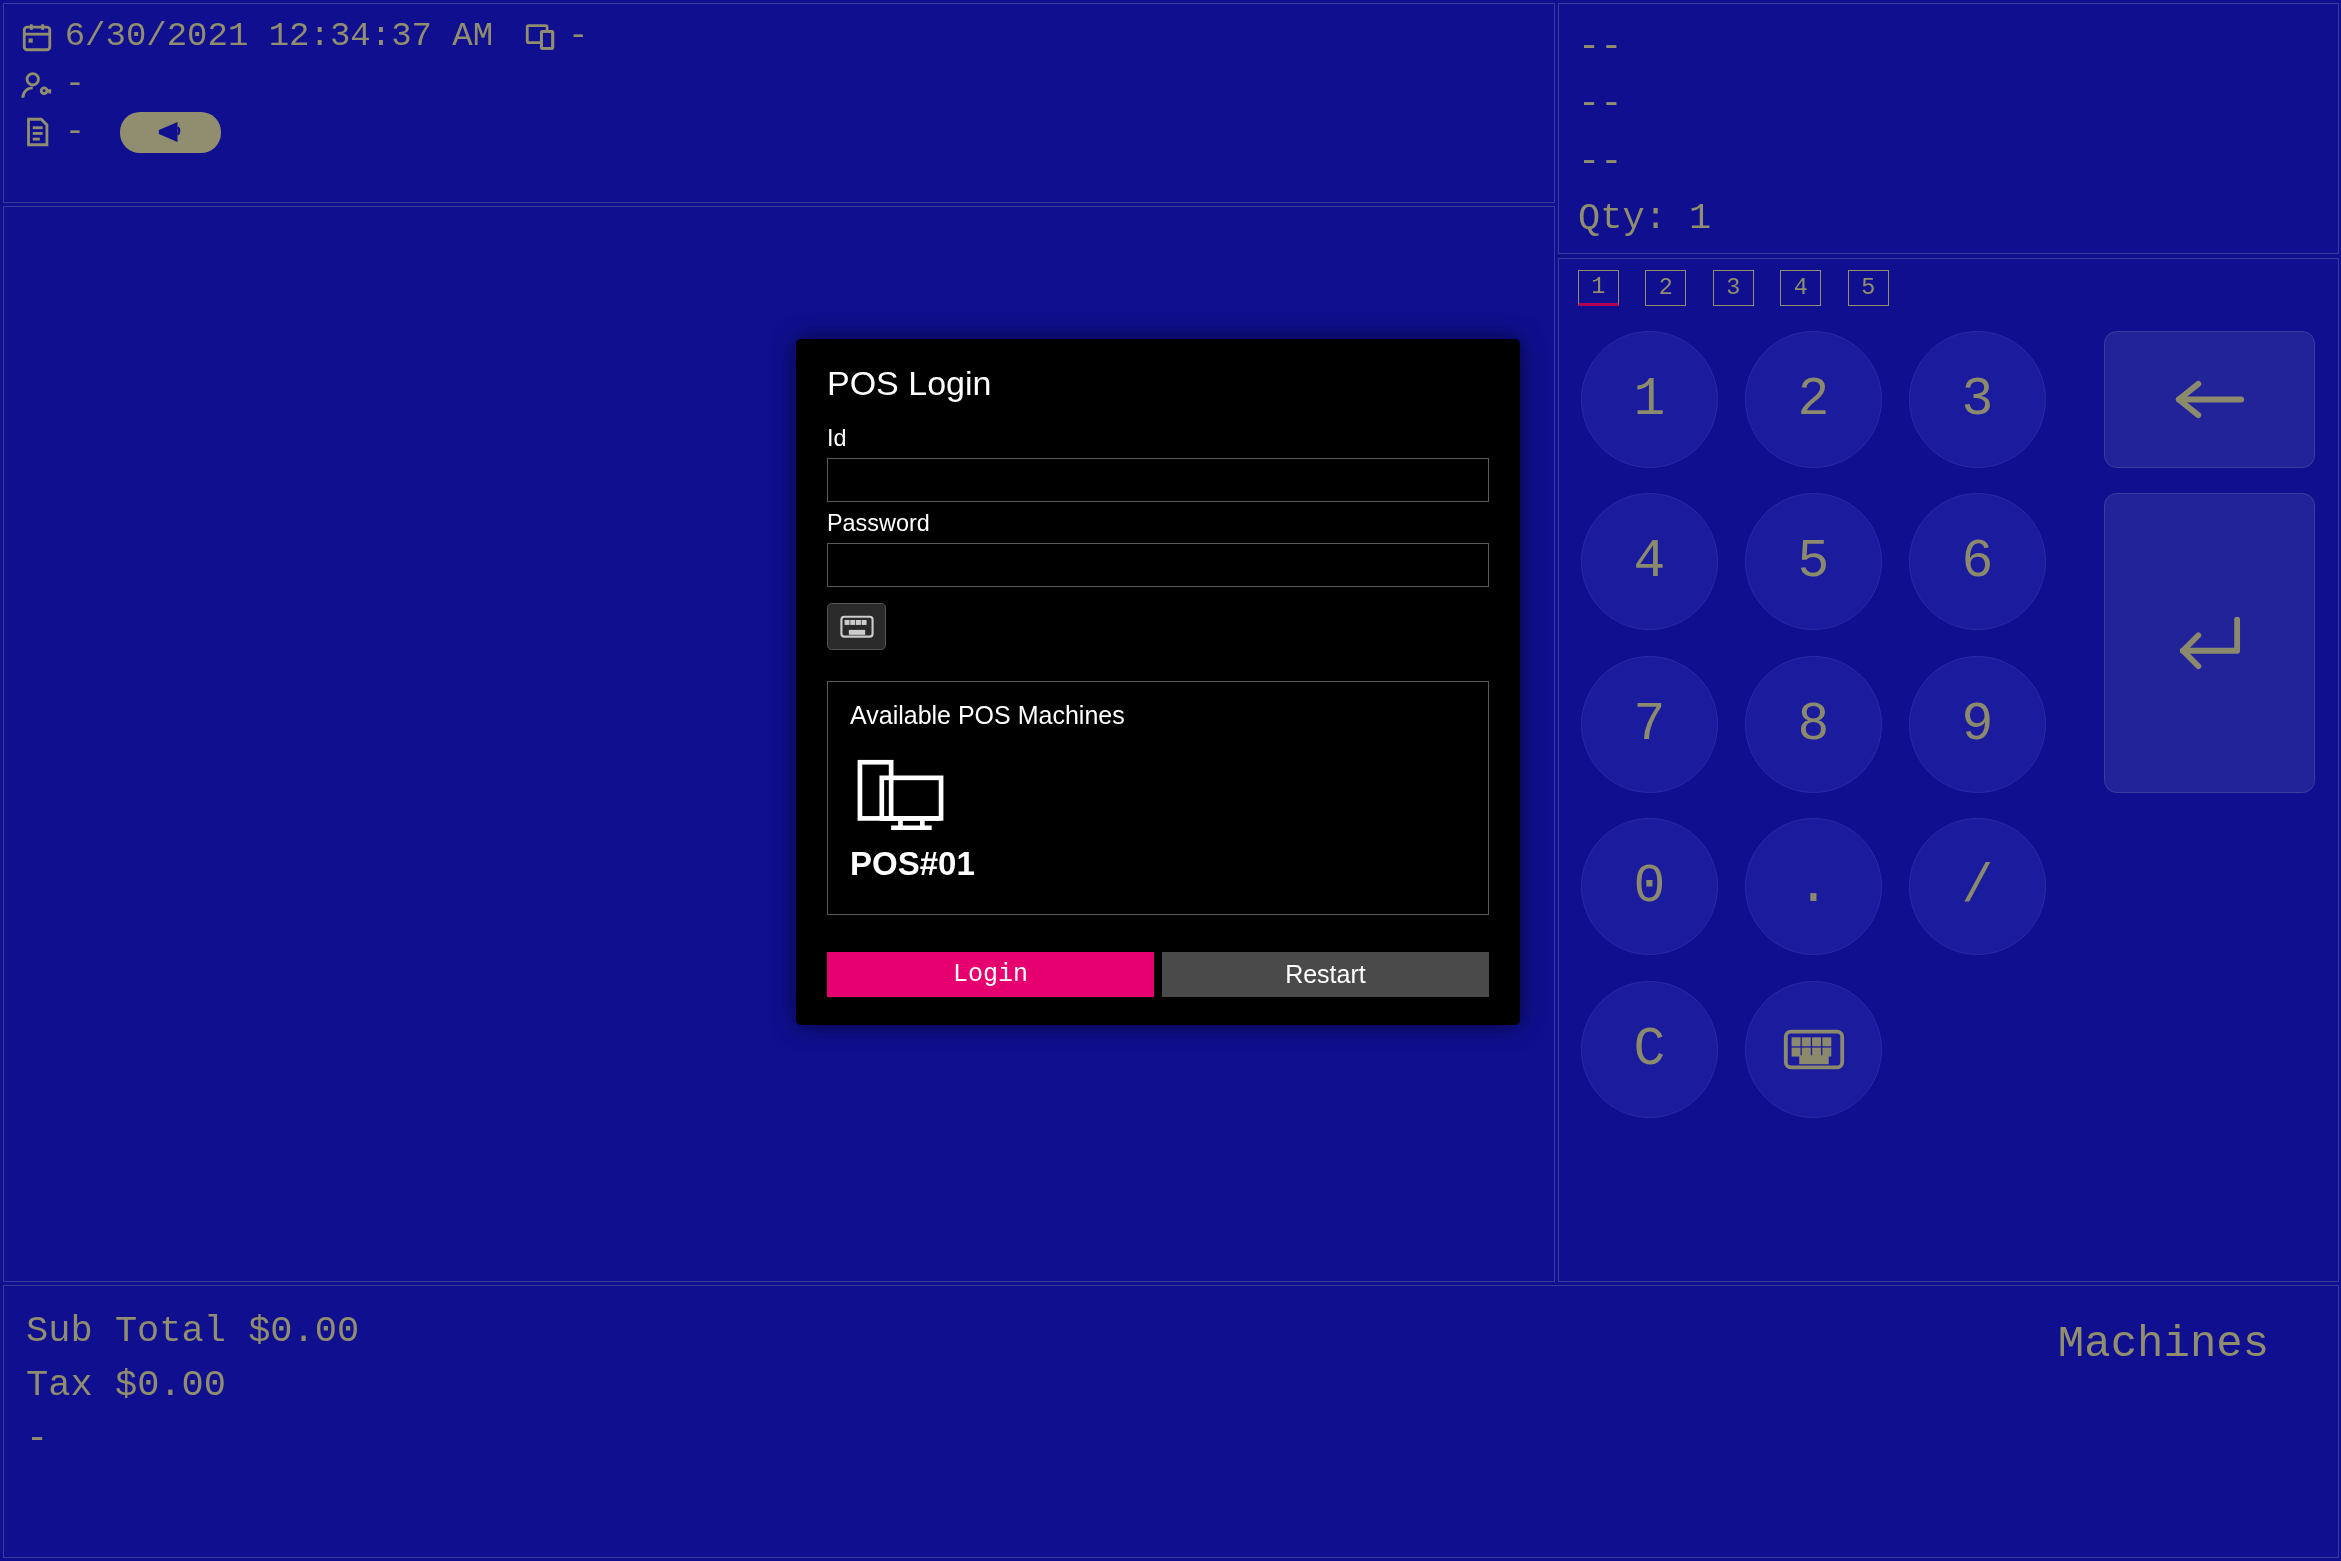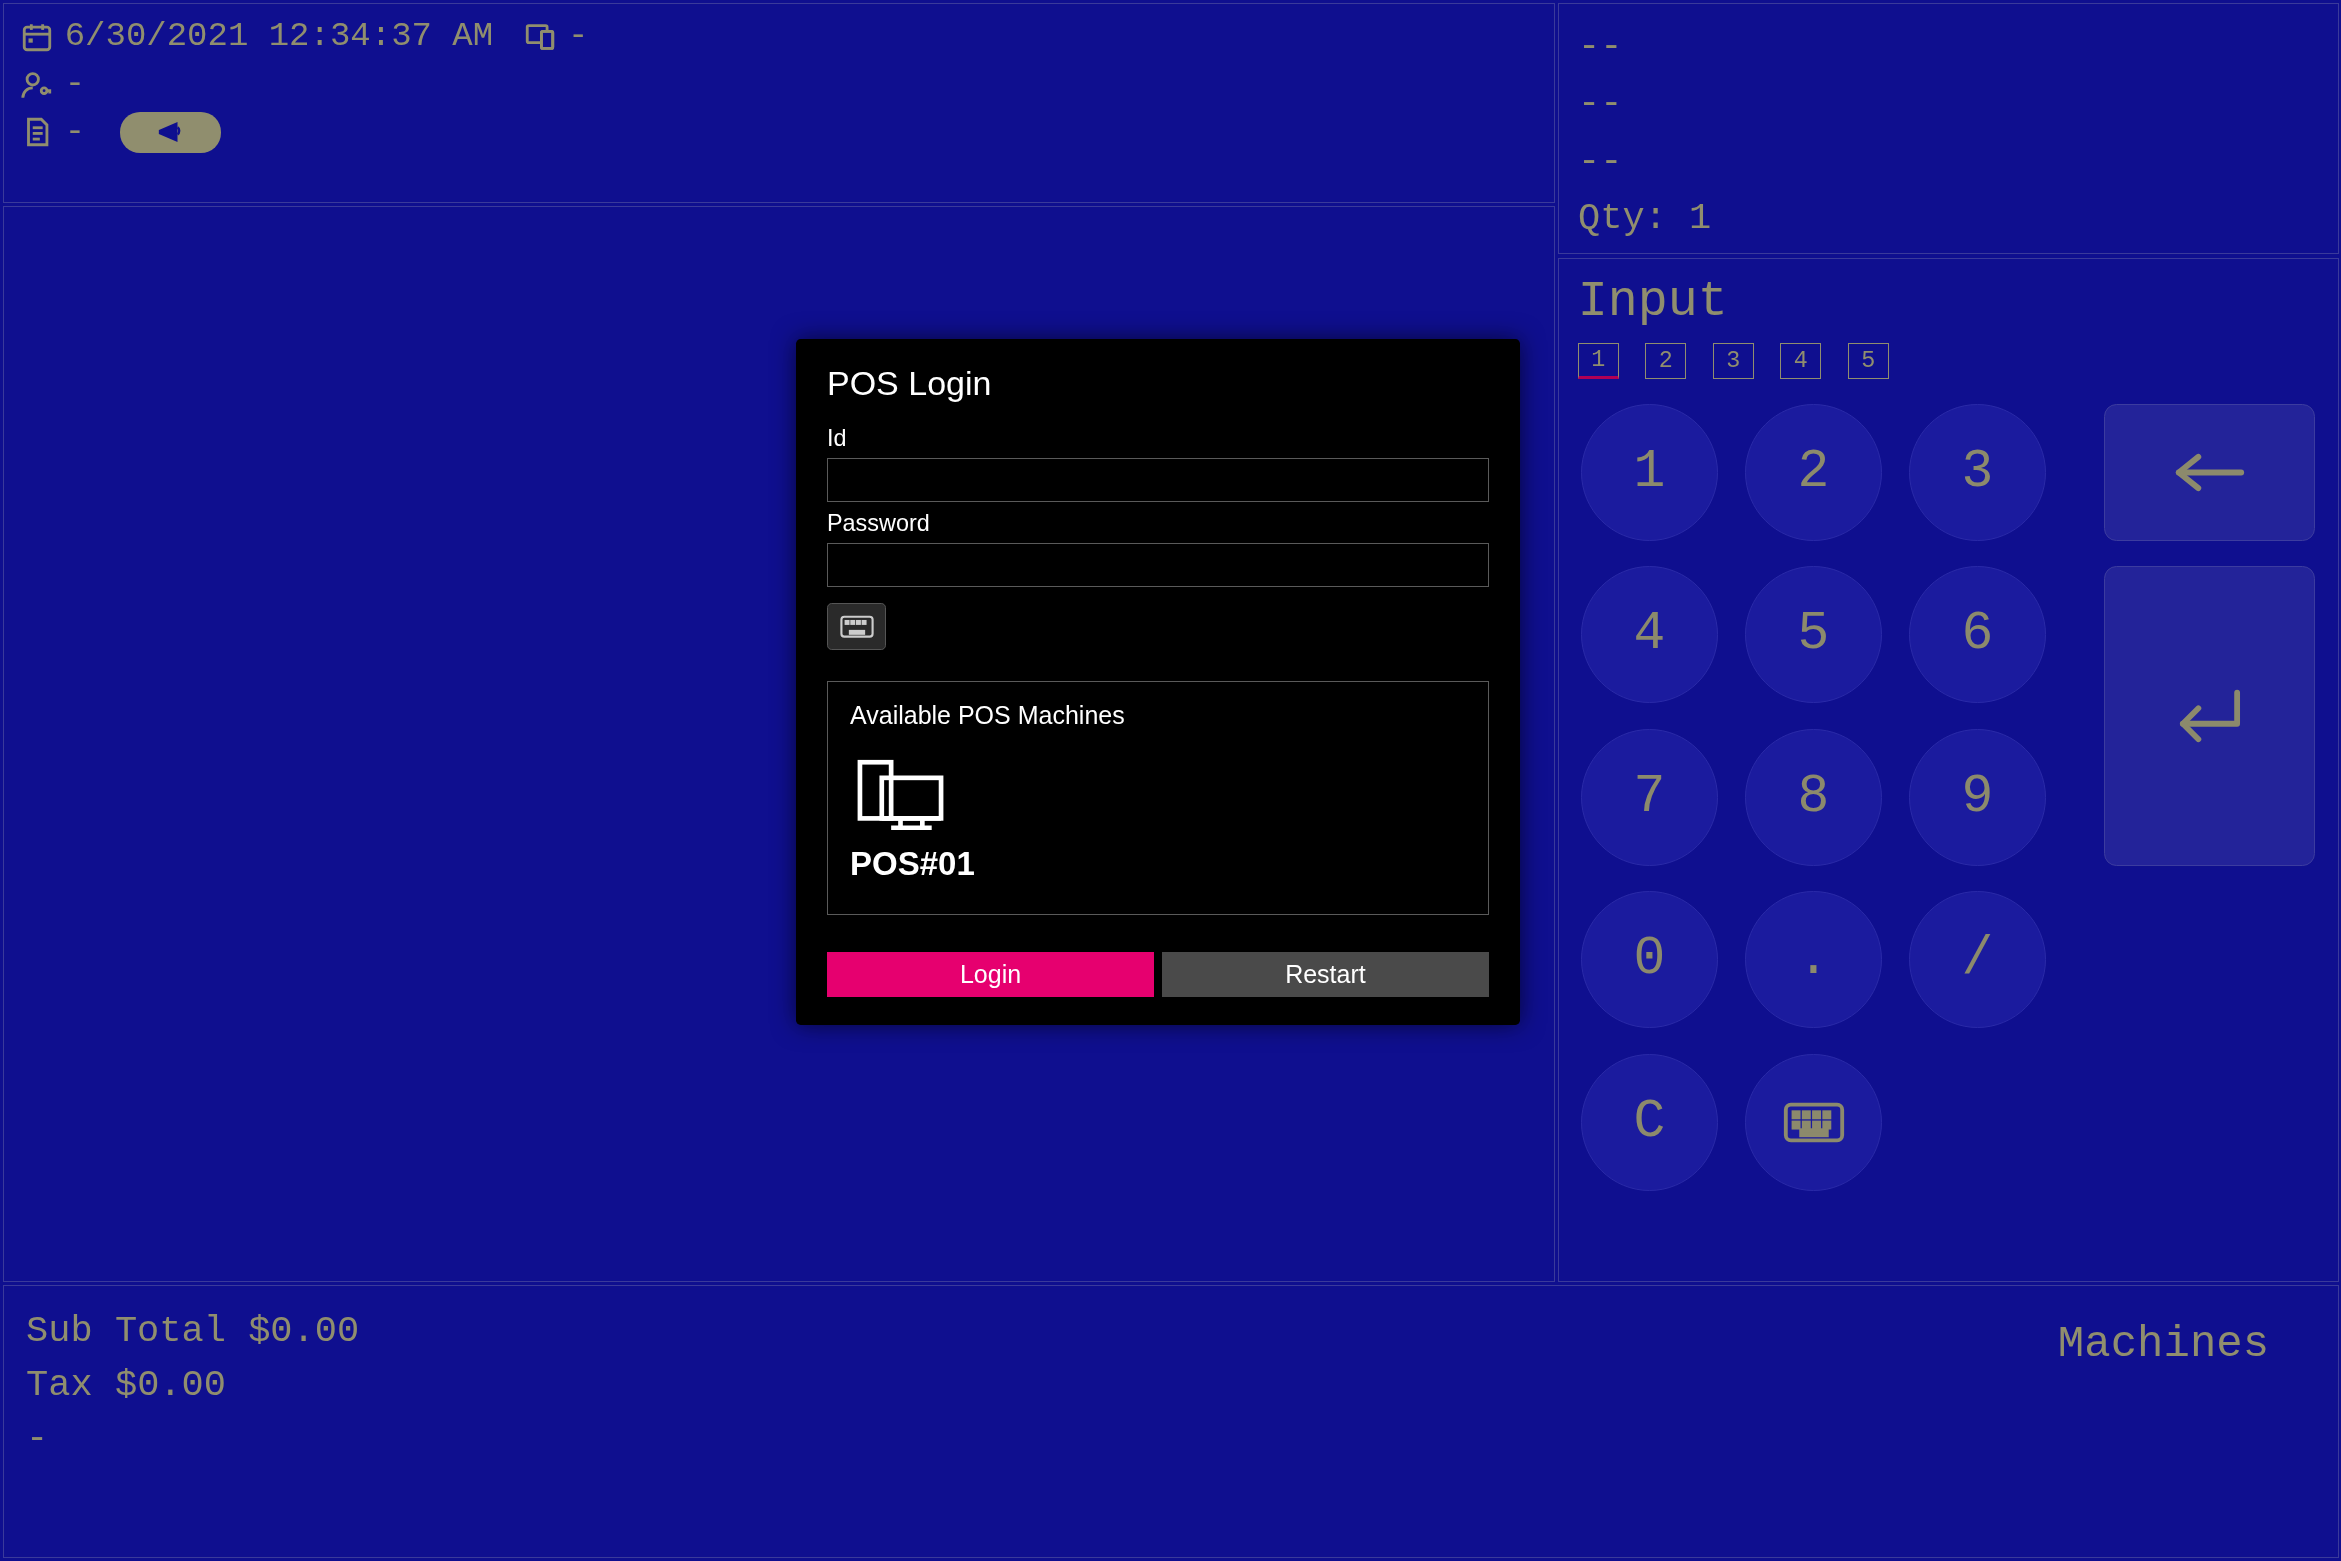--- a/index.html
+++ b/index.html
@@ -185,21 +185,21 @@
   .pos-label { font-size: 33px; font-weight: 600; }
   .login-buttons { display:flex; gap:7.8px; margin-top: 37px; }
   .btn {
     flex: 1;
     height: 45px;
     display:flex;align-items:center;justify-content:center;
     font-size: 25px;
     color: var(--white);
     border: none;
   }
-  .btn-pink { background: var(--pink); }
+  .btn-pink { background: var(--pink); font-family: Liberation Mono, monospace; }
   .btn-gray { background: var(--gray-btn); }
 </style>
 </head>
 <body>
 
 <div class="screen">
 
   <div class="top-left">
     <div class="row">
       <span class="icon">
@@ -259,21 +259,20 @@
     <div>--</div>
     <div>--</div>
     <div>--</div>
     <div>
       <span>Qty:</span>
       <span>1</span>
     </div>
   </div>
 
   <div class="right-keypad">
-    <div class="input-label">Input</div>
     <div class="mem-tabs">
       <div class="mem-tab active">1</div>
       <div class="mem-tab">2</div>
       <div class="mem-tab">3</div>
       <div class="mem-tab">4</div>
       <div class="mem-tab">5</div>
     </div>
     <div class="keypad-grid">
 
       <div class="kbtn-circle" style="left:7.8px;  top:0px;">1</div>

